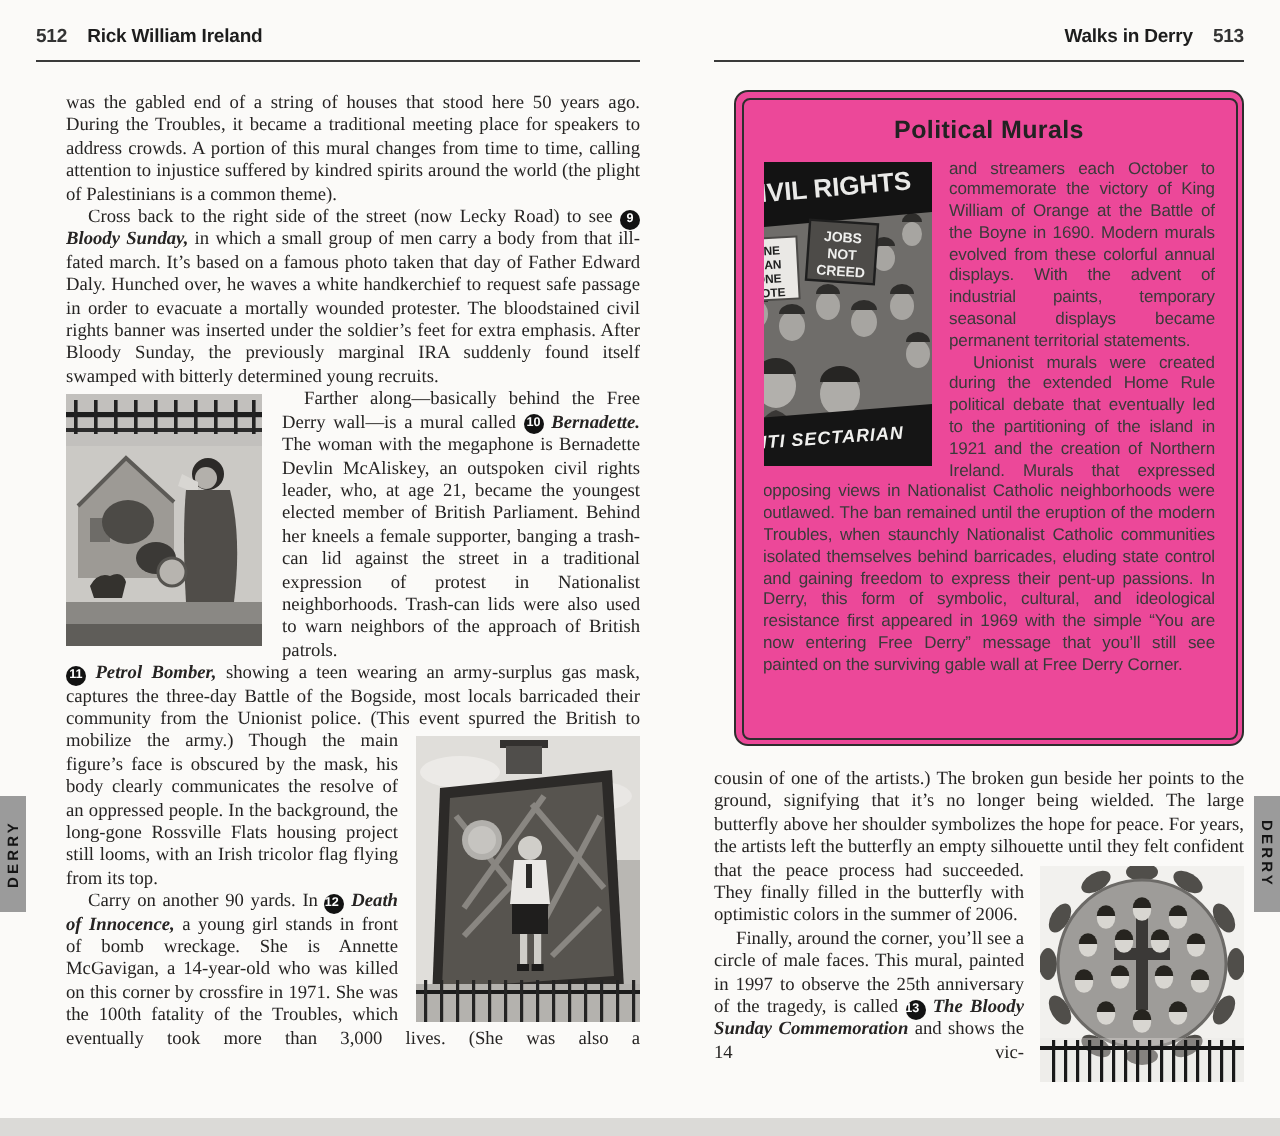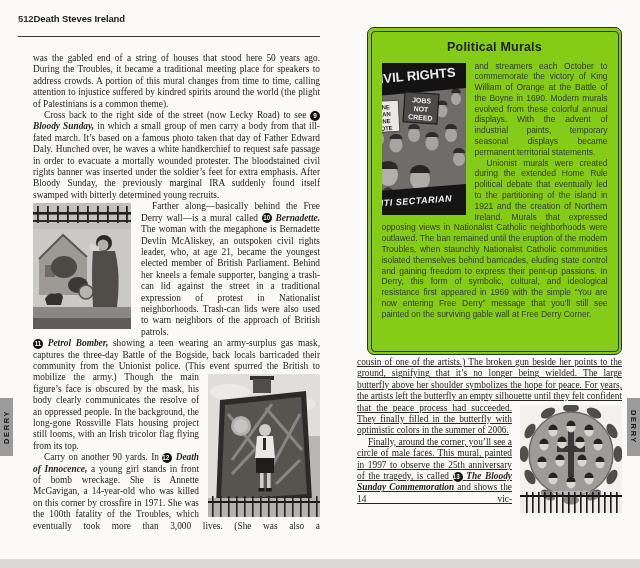--- a/index.html
+++ b/index.html
@@ -1,38 +1,38 @@
 <!DOCTYPE html>
 <html lang="en"><head>
 <meta charset="utf-8">
 <style>
   html,body{margin:0;padding:0;}
   body{width:640px;height:568px;position:relative;background:#fbfaf8;overflow:hidden;
        font-family:"Liberation Serif",serif;-webkit-font-smoothing:antialiased;}
   .page{position:absolute;top:13px;}
   .pl{left:18px;width:302px;}
   .pr{left:357px;width:265px;}
-  .hd{display:flex;align-items:baseline;font-family:"Liberation Sans",sans-serif;
+  .hd{display:flex;gap:10px;align-items:baseline;font-family:"Liberation Sans",sans-serif;
       font-weight:bold;font-size:9.5px;color:#1d1d1d;border-bottom:1.2px solid #3a3a3a;
-      padding-bottom:12px;letter-spacing:-0.1px;}
+      padding-bottom:6px;letter-spacing:-0.1px;}
   .hd.right{justify-content:flex-end;}
   .pn{font-weight:600;color:#333;}
   .bd{font-size:9.35px;line-height:11.4px;text-align:justify;color:#262423;}
   .bd p{margin:0;}
   .bl{margin:16px 0 0 15px;width:287px;height:515px;overflow:hidden;}
-  .br{margin-top:2px;width:265px;height:170px;overflow:hidden;text-decoration:underline;}
+  .br{margin-top:12px;width:265px;height:170px;overflow:hidden;}
   .ind{text-indent:11px;}
   .cont{text-align-last:justify;}
   .bi{font-weight:bold;font-style:italic;}
   .mk{display:inline-block;width:10px;height:10px;border-radius:50%;background:#121212;color:#fff;
       font:bold 6.3px/10.2px "Liberation Sans",sans-serif;text-align:center;vertical-align:0.5px;
       text-indent:0;letter-spacing:0;}
   
   .sb-outer{margin:14px 0 0 10px;width:255px;border:1.6px solid #2e2e2e;border-radius:7px;
-            padding:2.5px;box-sizing:border-box;background:#84cc16;}
+            padding:2.5px;box-sizing:border-box;background:#ec4899;}
   .sb-inner{border:1px solid #2e2e2e;border-radius:4px;padding:6px 10px 8px;}
   .sb-title{text-align:center;font:bold 12.5px "Liberation Sans",sans-serif;color:#222;
             margin:2px 0 7px;letter-spacing:0.2px;}
   .sb-text{font-family:"Liberation Sans",sans-serif;font-size:8.5px;line-height:10.8px;
            letter-spacing:-0.05px;color:#3a3a3a;text-align:justify;height:282px;overflow:hidden;}
   .sb-text p{margin:0;}
   .sb-ind{text-indent:12px;}
   
   .ph{display:block;}
   .ph svg{display:block;}
@@ -49,21 +49,21 @@
             writing-mode:vertical-rl;}
   .tab-left span{transform:rotate(180deg);}
   .scan-edge{position:absolute;left:0;right:0;bottom:0;height:9px;background:#dbdad7;}
 </style>
 </head>
 <body>
 
 <div class="page pl">
   <div class="hd">
     <span class="pn">512</span>
-    <span>Death Steves Ireland</span>
+    <span>Rick William Ireland</span>
   </div>
 
   <div class="bd bl">
     <p><span>was the gabled end of a string of houses that stood here 50 years ago. During the Troubles, it became a traditional meeting place for speakers to address crowds. A portion of this mural changes from time to time, calling attention to injustice suffered by kindred spirits around the world (the plight of Palestinians is a common theme).</span></p>
 
     <p class="ind"><span>Cross back to the right side of the street (now Lecky Road) to see </span><span class="mk">9</span> <span class="bi">Bloody Sunday,</span><span> in which a small group of men carry a body from that ill-fated march. It’s based on a famous photo taken that day of Father Edward Daly. Hunched over, he waves a white handkerchief to request safe passage in order to evacuate a mortally wounded protester. The bloodstained civil rights banner was inserted under the soldier’s feet for extra emphasis. After Bloody Sunday, the previously marginal IRA suddenly found itself swamped with bitterly determined young recruits.</span></p>
 
     <span class="ph ph-a">
       <svg viewBox="0 0 98 126" width="98" height="126">
         <rect width="98" height="126" fill="#cbc9c5"></rect>
@@ -93,21 +93,21 @@
         <ellipse cx="45" cy="82" rx="10" ry="8" fill="#3b3936"></ellipse>
         <circle cx="53" cy="89" r="7" fill="#b7b4af" stroke="#55534f" stroke-width="1.5"></circle>
         <path d="M12,96 q4,-7 10,-5 q6,-3 8,3 l-2,8 l-14,0 Z" fill="#34322e"></path>
         <rect x="0" y="104" width="98" height="22" fill="#8a8884"></rect>
         <rect x="0" y="115" width="98" height="11" fill="#5f5d59"></rect>
       </svg>
     </span>
 
     <p class="ind"><span>Farther along—basically behind the Free Derry wall—is a mural called </span><span class="mk">10</span> <span class="bi">Bernadette.</span><span> The woman with the megaphone is Bernadette Devlin McAliskey, an outspoken civil rights leader, who, at age 21, became the youngest elected member of British Parliament. Behind her kneels a female supporter, banging a trash-can lid against the street in a traditional expression of protest in Nationalist neighborhoods. Trash-can lids were also used to warn neighbors of the approach of British patrols.</span></p>
 
-    <p><span class="mk">11</span> <span class="bi">Petrol Bomber,</span><span> showing a teen wearing an army-surplus gas mask, captures the three-day Battle of the Bogside, back locals barricaded their community from the Unionist police. (This event </span><span class="ph ph-b">
+    <p><span class="mk">11</span> <span class="bi">Petrol Bomber,</span><span> showing a teen wearing an army-surplus gas mask, captures the three-day Battle of the Bogside, most locals barricaded their community from the Unionist police. (This event </span><span class="ph ph-b">
           <svg viewBox="0 0 112 143" width="112" height="143">
         <rect width="112" height="143" fill="#e0deda"></rect>
         <ellipse cx="22" cy="18" rx="20" ry="8" fill="#eceae7"></ellipse>
         <ellipse cx="92" cy="30" rx="16" ry="7" fill="#e9e7e4"></ellipse>
         <rect x="42" y="2" width="24" height="4" fill="#33312f"></rect>
         <rect x="45" y="5" width="18" height="14" fill="#504e4b"></rect>
         <rect x="100" y="62" width="12" height="64" fill="#b9b7b3"></rect>
         <polygon points="12,26 98,17 104,126 8,132" fill="#2c2a28"></polygon>
         <polygon points="17,31 93,23 99,120 13,126" fill="#57544f"></polygon>
         <g stroke="#8f8c87" stroke-width="3" opacity="0.9">
@@ -147,20 +147,24 @@
               <rect x="108" y="122" width="1.6" height="21"></rect>
         </g>
       </svg>
         </span><span>spurred the British to mobilize the army.) Though the main figure’s face is obscured by the mask, his body clearly communicates the resolve of an oppressed people. In the background, the long-gone Rossville Flats housing project still looms, with an Irish tricolor flag flying from its top.</span></p>
 
     <p class="ind cont"><span>Carry on another 90 yards. In </span><span class="mk">12</span> <span class="bi">Death of Innocence,</span><span> a young girl stands in front of bomb wreckage. She is Annette McGavigan, a 14-year-old who was killed on this corner by crossfire in 1971. She was the 100th fatality of the Troubles, which eventually took more than 3,000 lives. (She was also a</span></p>
   </div>
 </div>
 
 <div class="page pr">
+  <div class="hd right">
+    <span>Walks in Derry</span>
+    <span class="pn">513</span>
+  </div>
 
   <div class="sb-outer">
     <div class="sb-inner">
       <div class="sb-title">Political Murals</div>
       <div class="sb-text">
         <p><span class="ph ph-c">
               <svg viewBox="0 0 100 152" width="100" height="152">
             <rect width="100" height="152" fill="#6f6d6a"></rect>
             <g fill="#a7a5a1">
               <ellipse cx="12" cy="76" rx="6" ry="7"></ellipse>

